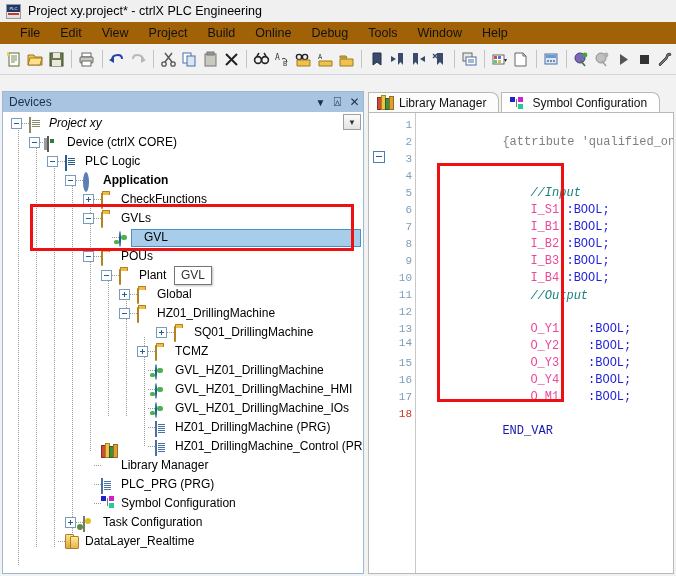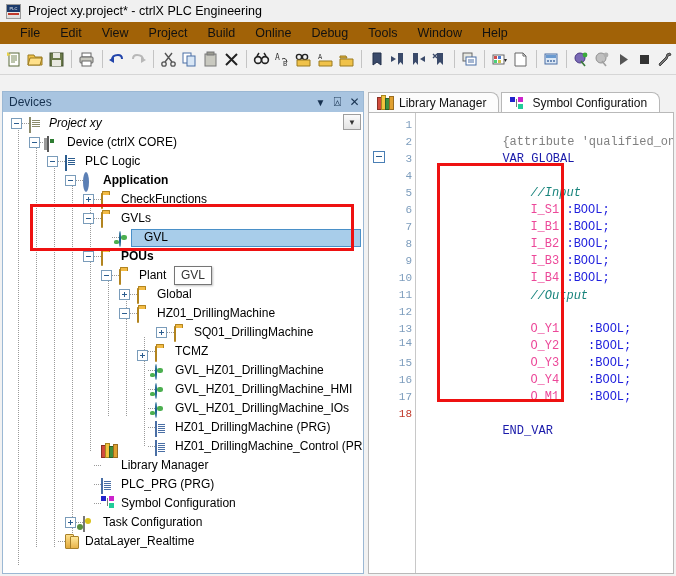--- a/index.html
+++ b/index.html
@@ -433,21 +433,21 @@
         </div>
 
         <div class="gvl-sel" style="top:117px;left:128px;"></div>
         <div class="trow" style="position:absolute;left:98px;top:116px;">
           <span class="exp-space"></span>
           <span class="connector"></span>
           <span class="ico"><span class="ic-gvl"></span></span>
           <span class="tlabel" style="position:relative;z-index:4;padding-left:9px;">GVL</span>
         </div>
 
-        <div class="trow" style="position:absolute;left:80px;top:135px;font-weight:bold;">
+        <div class="trow" style="position:absolute;left:80px;top:135px;">
           <span class="expander"></span>
           <span class="connector"></span>
           <span class="ico"><span class="ic-folder"></span></span>
           <span class="tlabel">POUs</span>
         </div>
 
         <div class="trow" style="position:absolute;left:98px;top:154px;">
           <span class="expander"></span>
           <span class="connector"></span>
           <span class="ico"><span class="ic-folder"></span></span>
@@ -468,21 +468,21 @@
           <span class="tlabel">HZ01_DrillingMachine</span>
         </div>
 
         <div class="trow" style="position:absolute;left:134px;top:211px;margin-left:19px;">
           <span class="expander plus"></span>
           <span class="connector"></span>
           <span class="ico"><span class="ic-folder"></span></span>
           <span class="tlabel">SQ01_DrillingMachine</span>
         </div>
 
-        <div class="trow" style="position:absolute;left:134px;top:230px;align-items:flex-end;">
+        <div class="trow" style="position:absolute;left:134px;top:230px;">
           <span class="expander plus"></span>
           <span class="connector"></span>
           <span class="ico"><span class="ic-folder"></span></span>
           <span class="tlabel">TCMZ</span>
         </div>
 
         <div class="trow" style="position:absolute;left:134px;top:249px;">
           <span class="exp-space"></span>
           <span class="connector"></span>
           <span class="ico"><span class="ic-gvl"></span></span>
@@ -603,23 +603,20 @@
           <div class="lnum" style="top:222px;">14</div>
           <div class="lnum" style="top:242px;">15</div>
           <div class="lnum" style="top:259px;">16</div>
           <div class="lnum" style="top:276px;">17</div>
           <div class="lnum last" style="top:293px;">18</div>
         </div>
         <div class="code-col">
           <div class="cline" style="top:4px;">
             <span class="k-gray">{attribute 'qualified_only'}</span>
           </div>
-          <div class="cline" style="top:21px;">
-            <span class="k-blue">VAR_GLOBAL</span>
-          </div>
           <div class="cline" style="top:38px;"></div>
           <div class="cline" style="top:55px;padding-left:28px;">
             <span class="k-cmt">//Input</span>
           </div>
           <div class="cline" style="top:72px;padding-left:28px;">
             <span class="k-plain">I_S1 </span><span class="k-type">:BOOL;</span>
           </div>
           <div class="cline" style="top:89px;padding-left:28px;">
             <span class="k-plain">I_B1 </span><span class="k-type">:BOOL;</span>
           </div>

